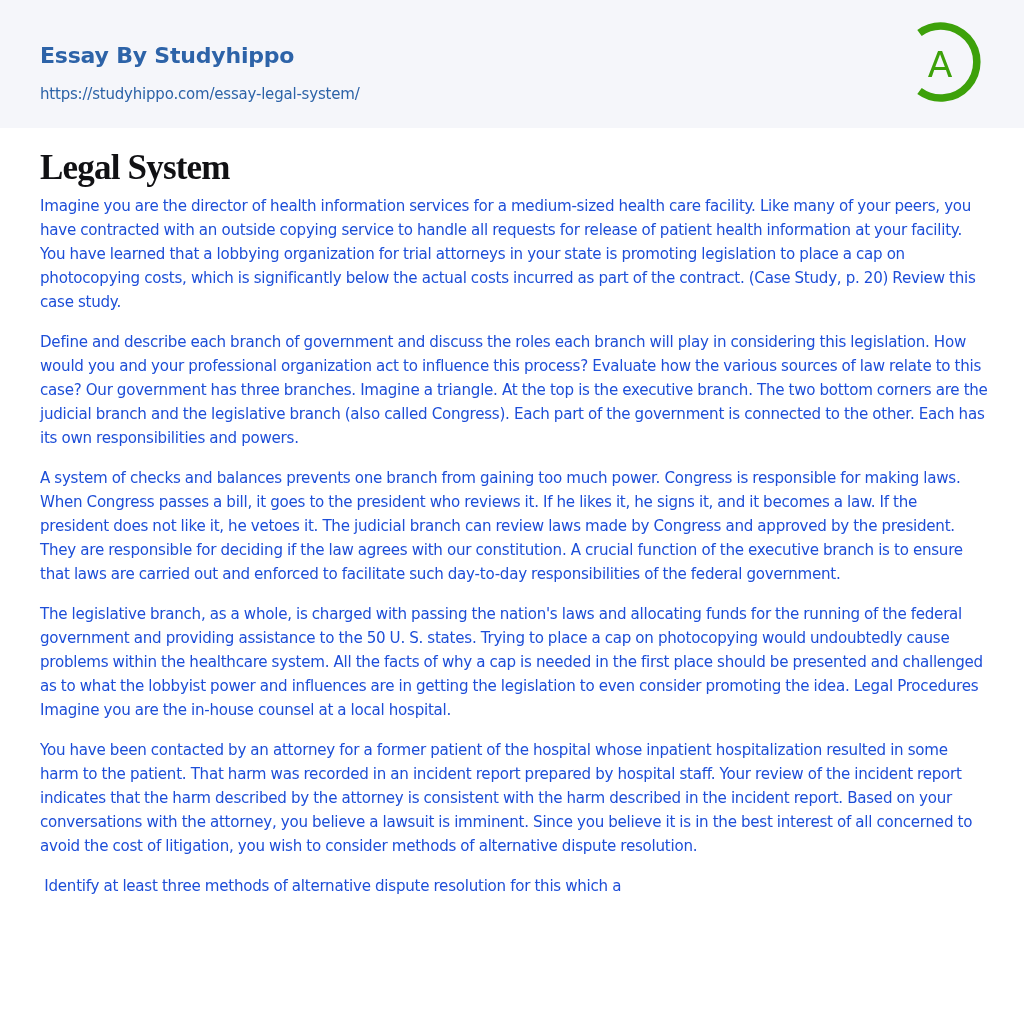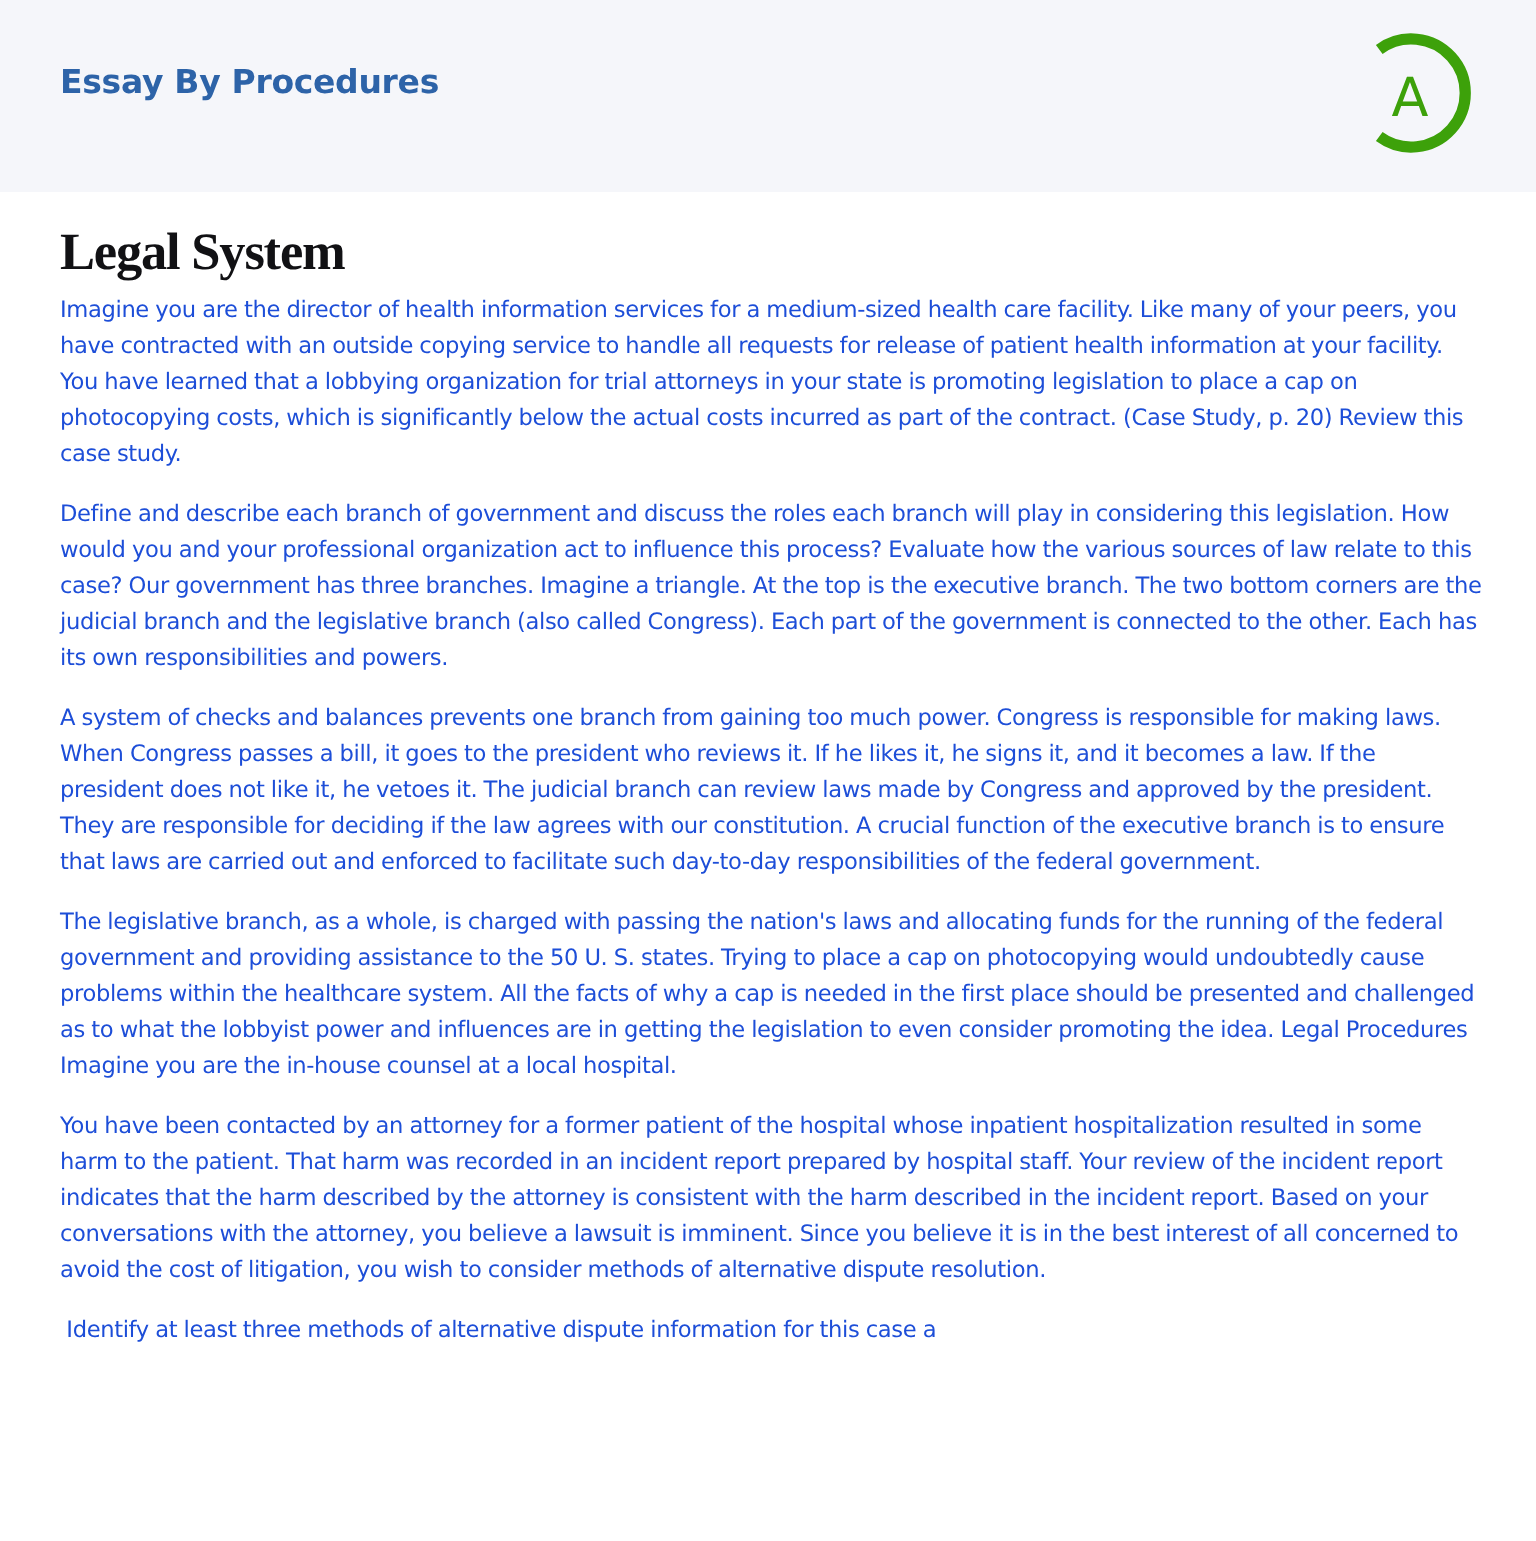--- a/index.html
+++ b/index.html
@@ -74,31 +74,32 @@
     word-spacing: -0.3px;
     line-height: 24px;
     color: #1d4ed8;
     margin-bottom: 16px;
   }
 </style>
 </head>
 <body>
 
 <div class="header">
-  <div class="brand">Essay By Procedures</div>
+  <div class="brand">Essay By Studyhippo</div>
+  <a class="url">https://studyhippo.com/essay-legal-system/</a>
   <div class="logo">
     <svg width="76" height="86" viewBox="0 0 76 86">
       <path d="M 7.5 14 A 36 36 0 1 1 7.5 72" fill="none" stroke="#3da10a" stroke-width="7.5" stroke-linecap="butt"></path>
       <text x="28" y="58" text-anchor="middle" font-family="DejaVu Sans, sans-serif" font-size="36" fill="#3da10a">A</text>
     </svg>
   </div>
 </div>
 
 <div class="title" style="top:146px;font-family:Liberation Serif, serif;">Legal System</div>
 
 <div class="content">
   <p class="para">Imagine you are the director of health information services for a medium-sized health care facility. Like many of your peers, you have contracted with an outside copying service to handle all requests for release of patient health information at your facility. You have learned that a lobbying organization for trial attorneys in your state is promoting legislation to place a cap on photocopying costs, which is significantly below the actual costs incurred as part of the contract. (Case Study, p. 20) Review this case study.</p>
   <p class="para">Define and describe each branch of government and discuss the roles each branch will play in considering this legislation. How would you and your professional organization act to influence this process? Evaluate how the various sources of law relate to this case? Our government has three branches. Imagine a triangle. At the top is the executive branch. The two bottom corners are the judicial branch and the legislative branch (also called Congress). Each part of the government is connected to the other. Each has its own responsibilities and powers.</p>
   <p class="para">A system of checks and balances prevents one branch from gaining too much power. Congress is responsible for making laws. When Congress passes a bill, it goes to the president who reviews it. If he likes it, he signs it, and it becomes a law. If the president does not like it, he vetoes it. The judicial branch can review laws made by Congress and approved by the president. They are responsible for deciding if the law agrees with our constitution. A crucial function of the executive branch is to ensure that laws are carried out and enforced to facilitate such day-to-day responsibilities of the federal government.</p>
   <p class="para">The legislative branch, as a whole, is charged with passing the nation's laws and allocating funds for the running of the federal government and providing assistance to the 50 U. S. states. Trying to place a cap on photocopying would undoubtedly cause problems within the healthcare system. All the facts of why a cap is needed in the first place should be presented and challenged as to what the lobbyist power and influences are in getting the legislation to even consider promoting the idea. Legal Procedures Imagine you are the in-house counsel at a local hospital.</p>
   <p class="para">You have been contacted by an attorney for a former patient of the hospital whose inpatient hospitalization resulted in some harm to the patient. That harm was recorded in an incident report prepared by hospital staff. Your review of the incident report indicates that the harm described by the attorney is consistent with the harm described in the incident report. Based on your conversations with the attorney, you believe a lawsuit is imminent. Since you believe it is in the best interest of all concerned to avoid the cost of litigation, you wish to consider methods of alternative dispute resolution.</p>
-  <p class="para" style="white-space:pre;"> Identify at least three methods of alternative dispute information for this case a</p>
+  <p class="para" style="white-space:pre;"> Identify at least three methods of alternative dispute resolution for this which a</p>
 </div>
 
 </body></html>

